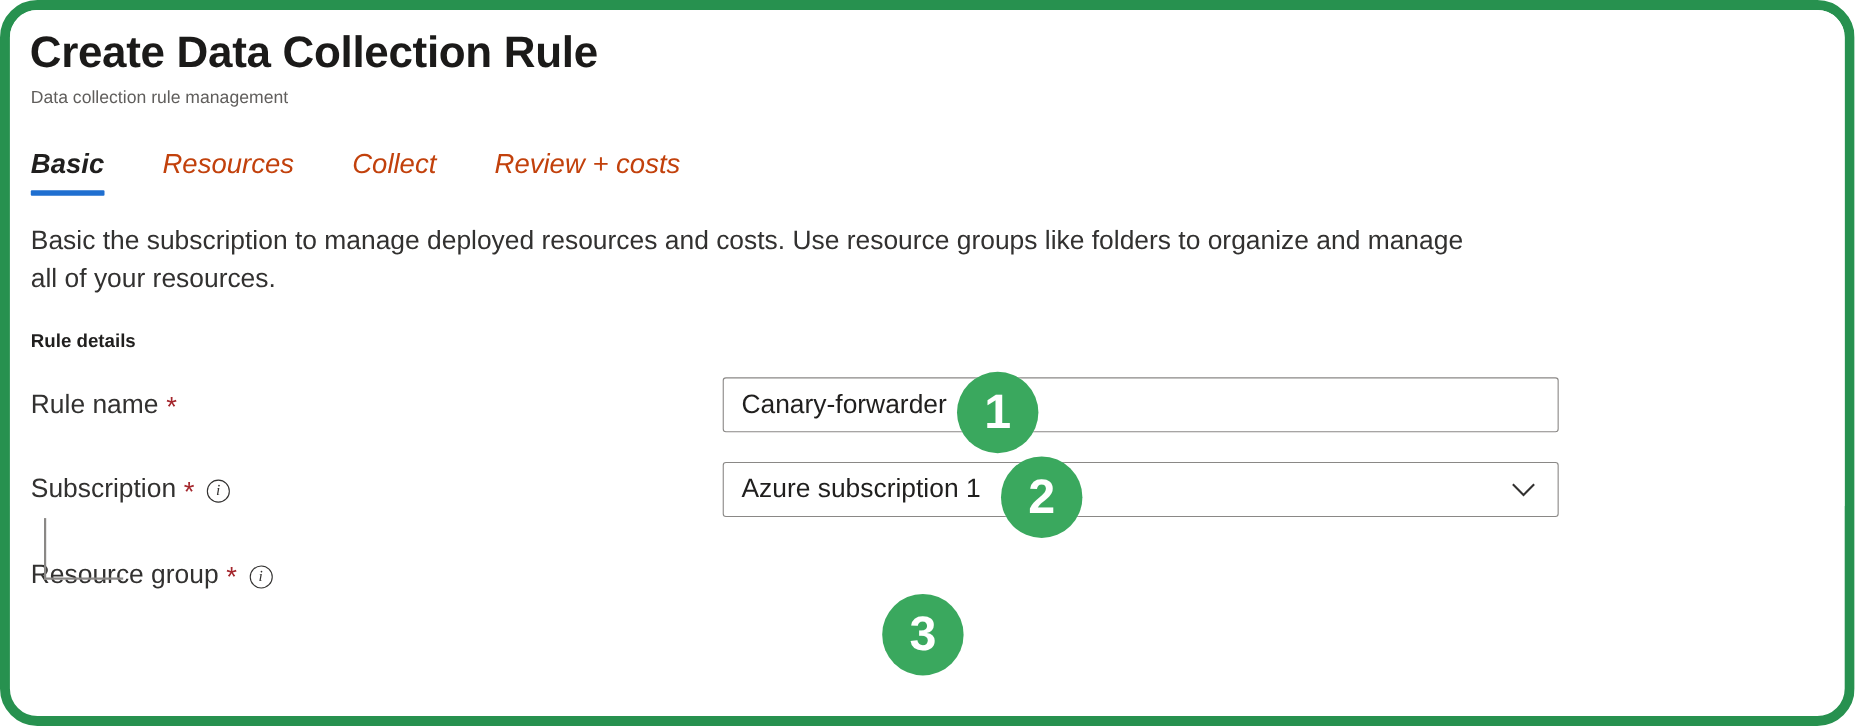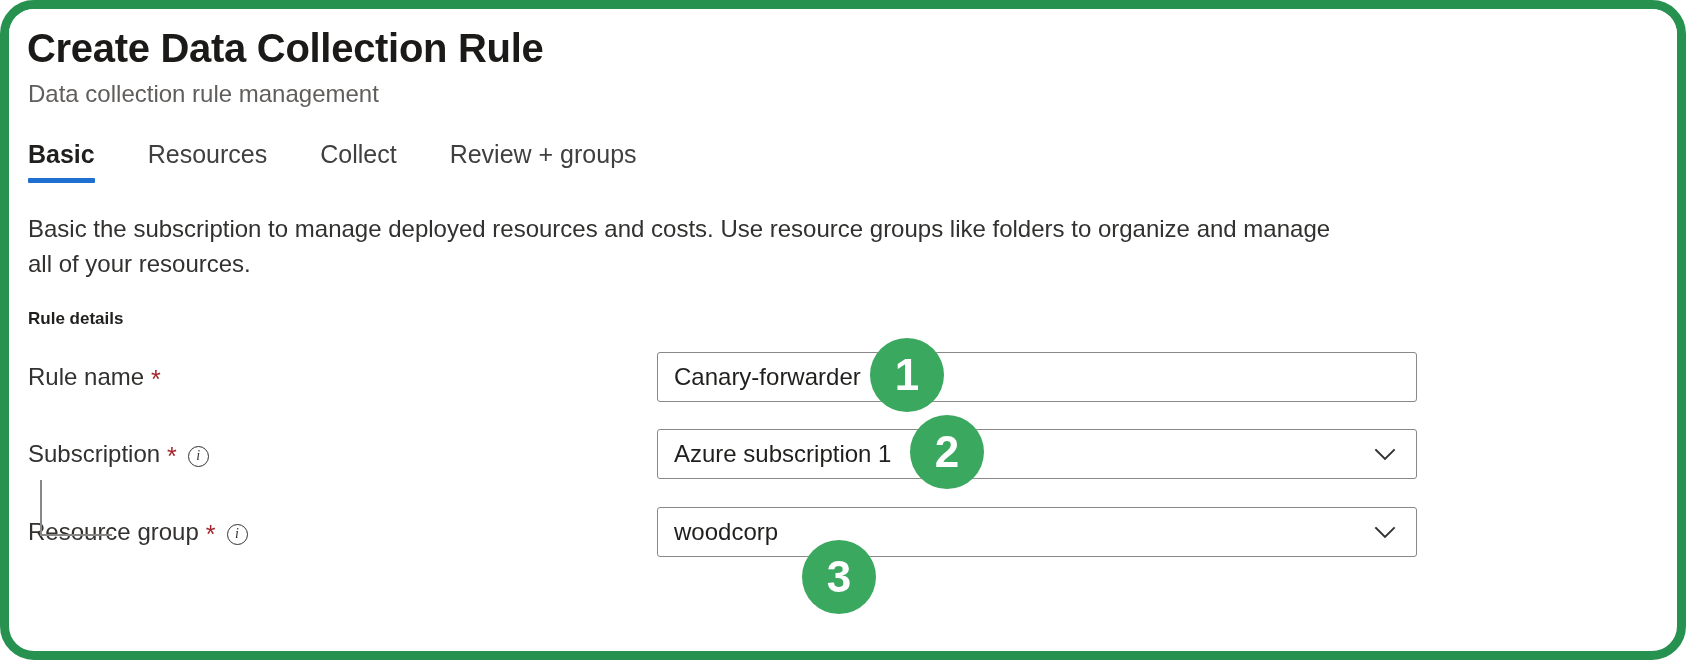--- a/index.html
+++ b/index.html
@@ -37,40 +37,41 @@
     font-size: 40px;
     font-weight: bold;
     color: #1b1a19;
     letter-spacing: -0.3px;
     line-height: 1.15;
     margin-left: 8px;
     margin-top: 4px;
   }
 
   #page-subtitle {
-    font-size: 24px;
+    font-size: 16px;
     color: #605e5c;
     margin-left: 9px;
     margin-top: 9px;
     line-height: 1.2;
   }
 
   
   #tab-strip {
     display: flex;
-    align-items: center;
+    align-items: flex-end;
     margin-left: 9px;
     margin-top: 27px;
     height: 52px;
+    font-style: italic;
   }
 
   .tab-item {
     position: relative;
     font-size: 25px;
-    color: #404040;
+    color: #c2410c;
     padding: 0 0 14px 0;
     margin-right: 53px;
     white-space: nowrap;
     cursor: pointer;
   }
 
   .tab-item.tab-active {
     font-weight: bold;
     color: #201f1e;
   }
@@ -234,21 +235,21 @@
 <div id="screenshot-frame">
   <div id="page-body">
 
     <div id="page-title">Create Data Collection Rule</div>
     <div id="page-subtitle">Data collection rule management</div>
 
     <div id="tab-strip">
       <div class="tab-item tab-active">Basic</div>
       <div class="tab-item">Resources</div>
       <div class="tab-item">Collect</div>
-      <div class="tab-item">Review + groups</div>
+      <div class="tab-item">Review + costs</div>
     </div>
 
     <div id="section-description">Basic the subscription to manage deployed resources and costs. Use resource groups like folders to organize and manage all of your resources.</div>
 
     <div id="rule-details-heading">Rule details</div>
 
     <div class="form-row" id="row-rule-name">
       <div class="field-label">
         <span>Rule name</span>
         <span class="required-star">*</span>
@@ -276,30 +277,20 @@
       </div>
     </div>
 
     <div class="form-row" id="row-resource-group">
       <span class="tree-connector"></span>
       <div class="field-label indent-label">
         <span>Resource group</span>
         <span class="required-star">*</span>
         <span class="info-icon">i</span>
       </div>
-      <div class="control-wrap">
-        <div class="select-input">
-          <span>woodcorp</span>
-          <span class="chevron-down-icon">
-            <svg viewBox="0 0 26 26" width="26" height="26" aria-hidden="true">
-              <path d="M4 9 L13 18 L22 9" fill="none" stroke="#323130" stroke-width="1.9" stroke-linecap="square"></path>
-            </svg>
-          </span>
-        </div>
-      </div>
     </div>
 
   </div>
 
   <div class="callout-badge" id="callout-1">1</div>
   <div class="callout-badge" id="callout-2">2</div>
   <div class="callout-badge" id="callout-3">3</div>
 </div>
 
 </body></html>

